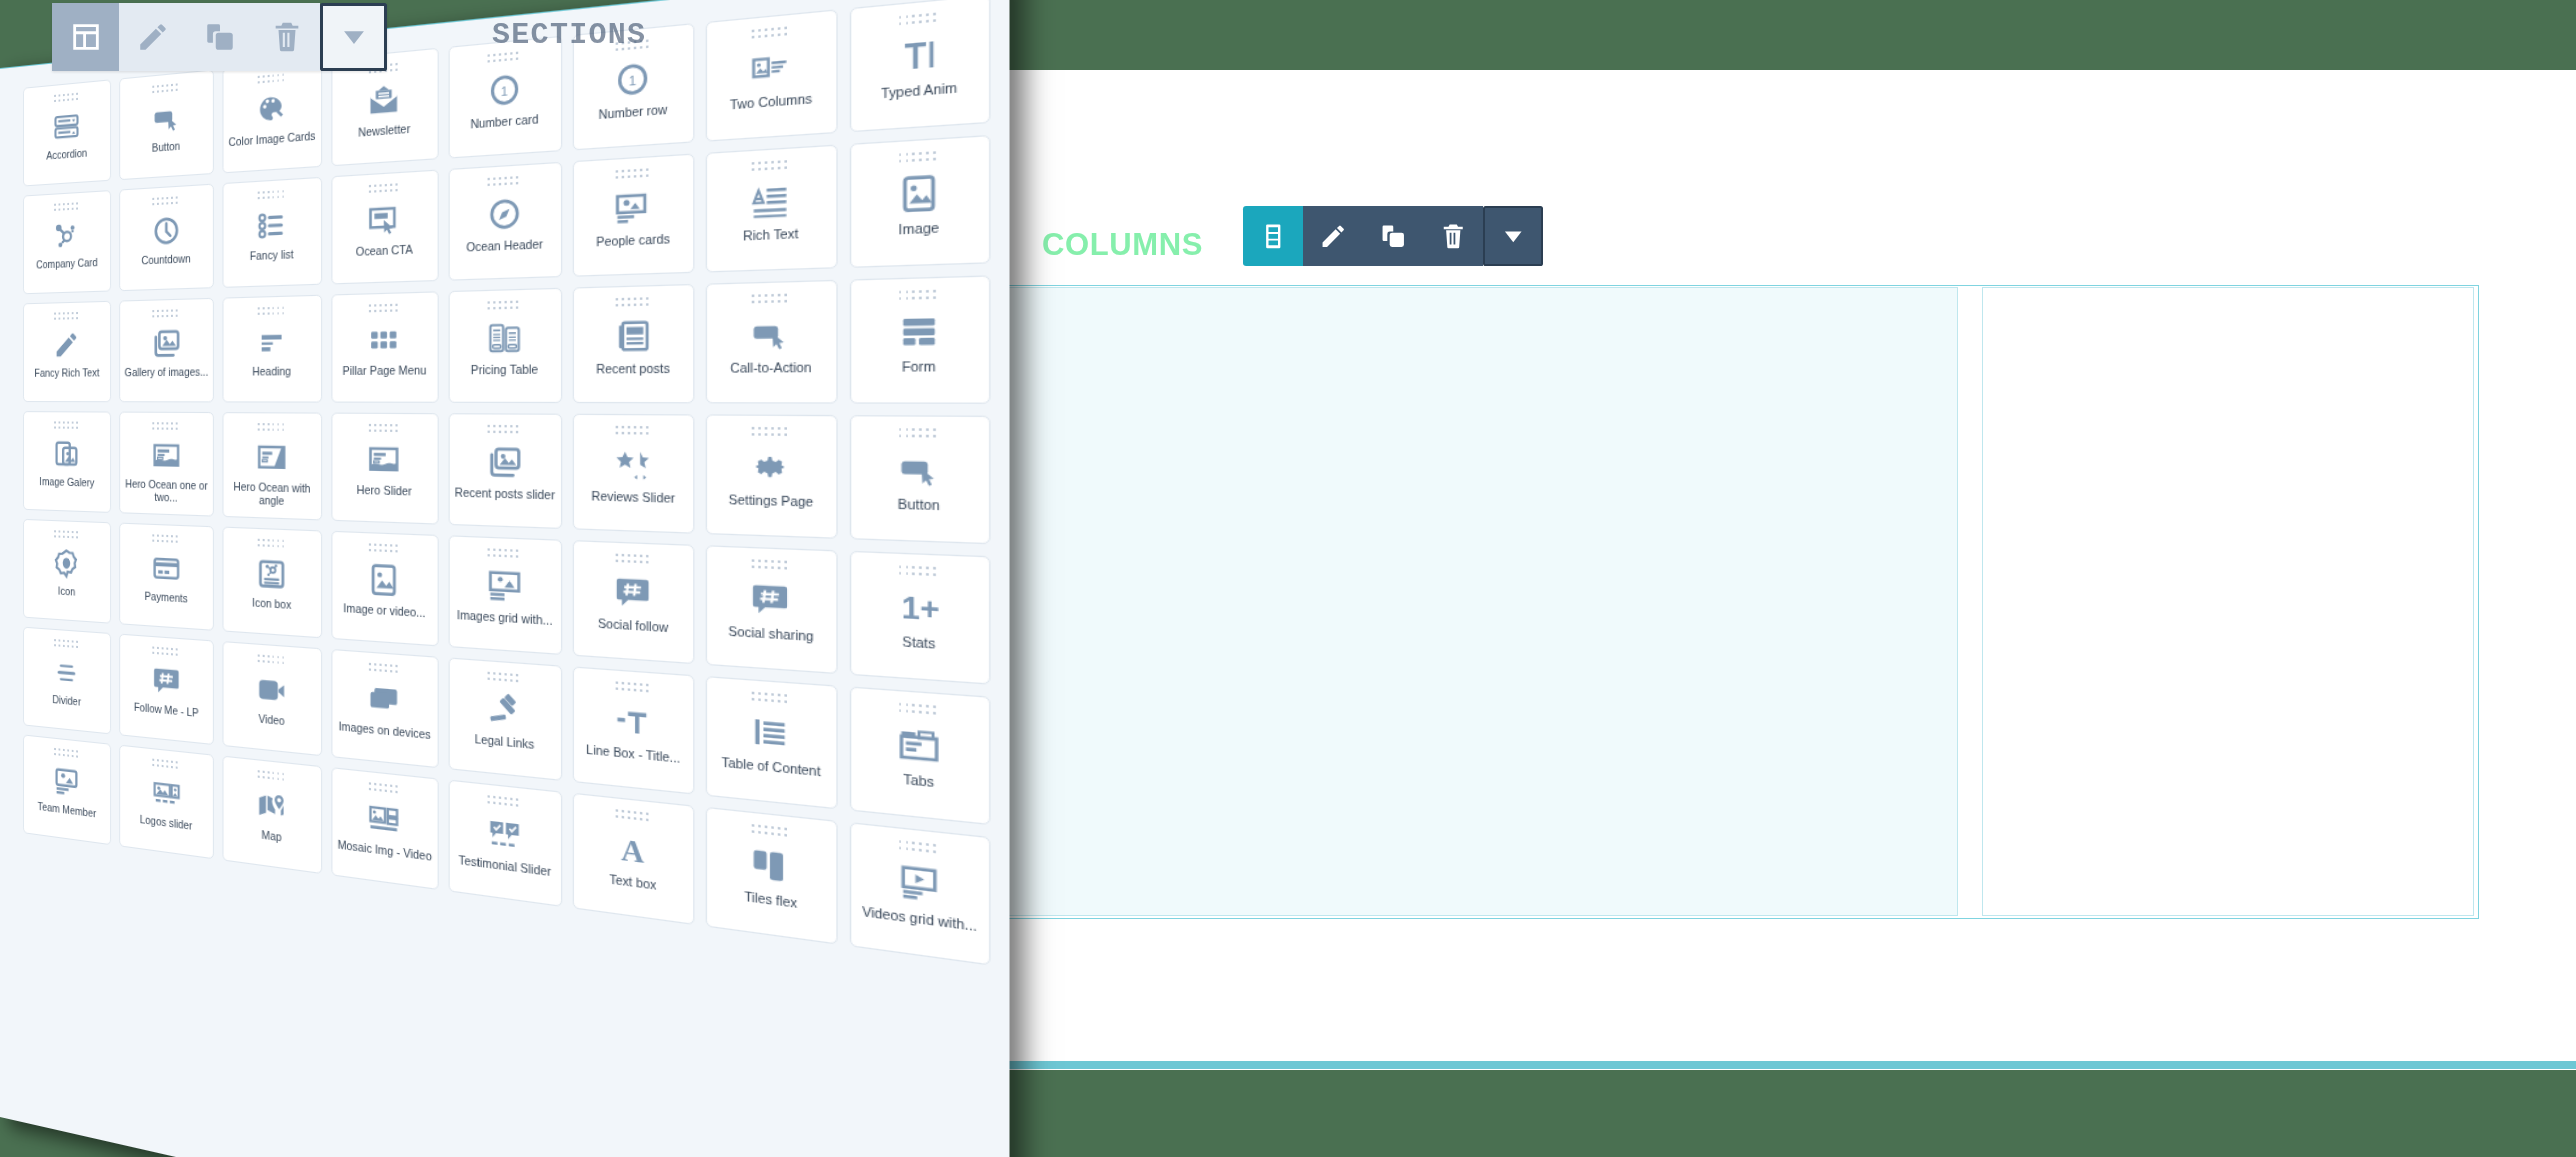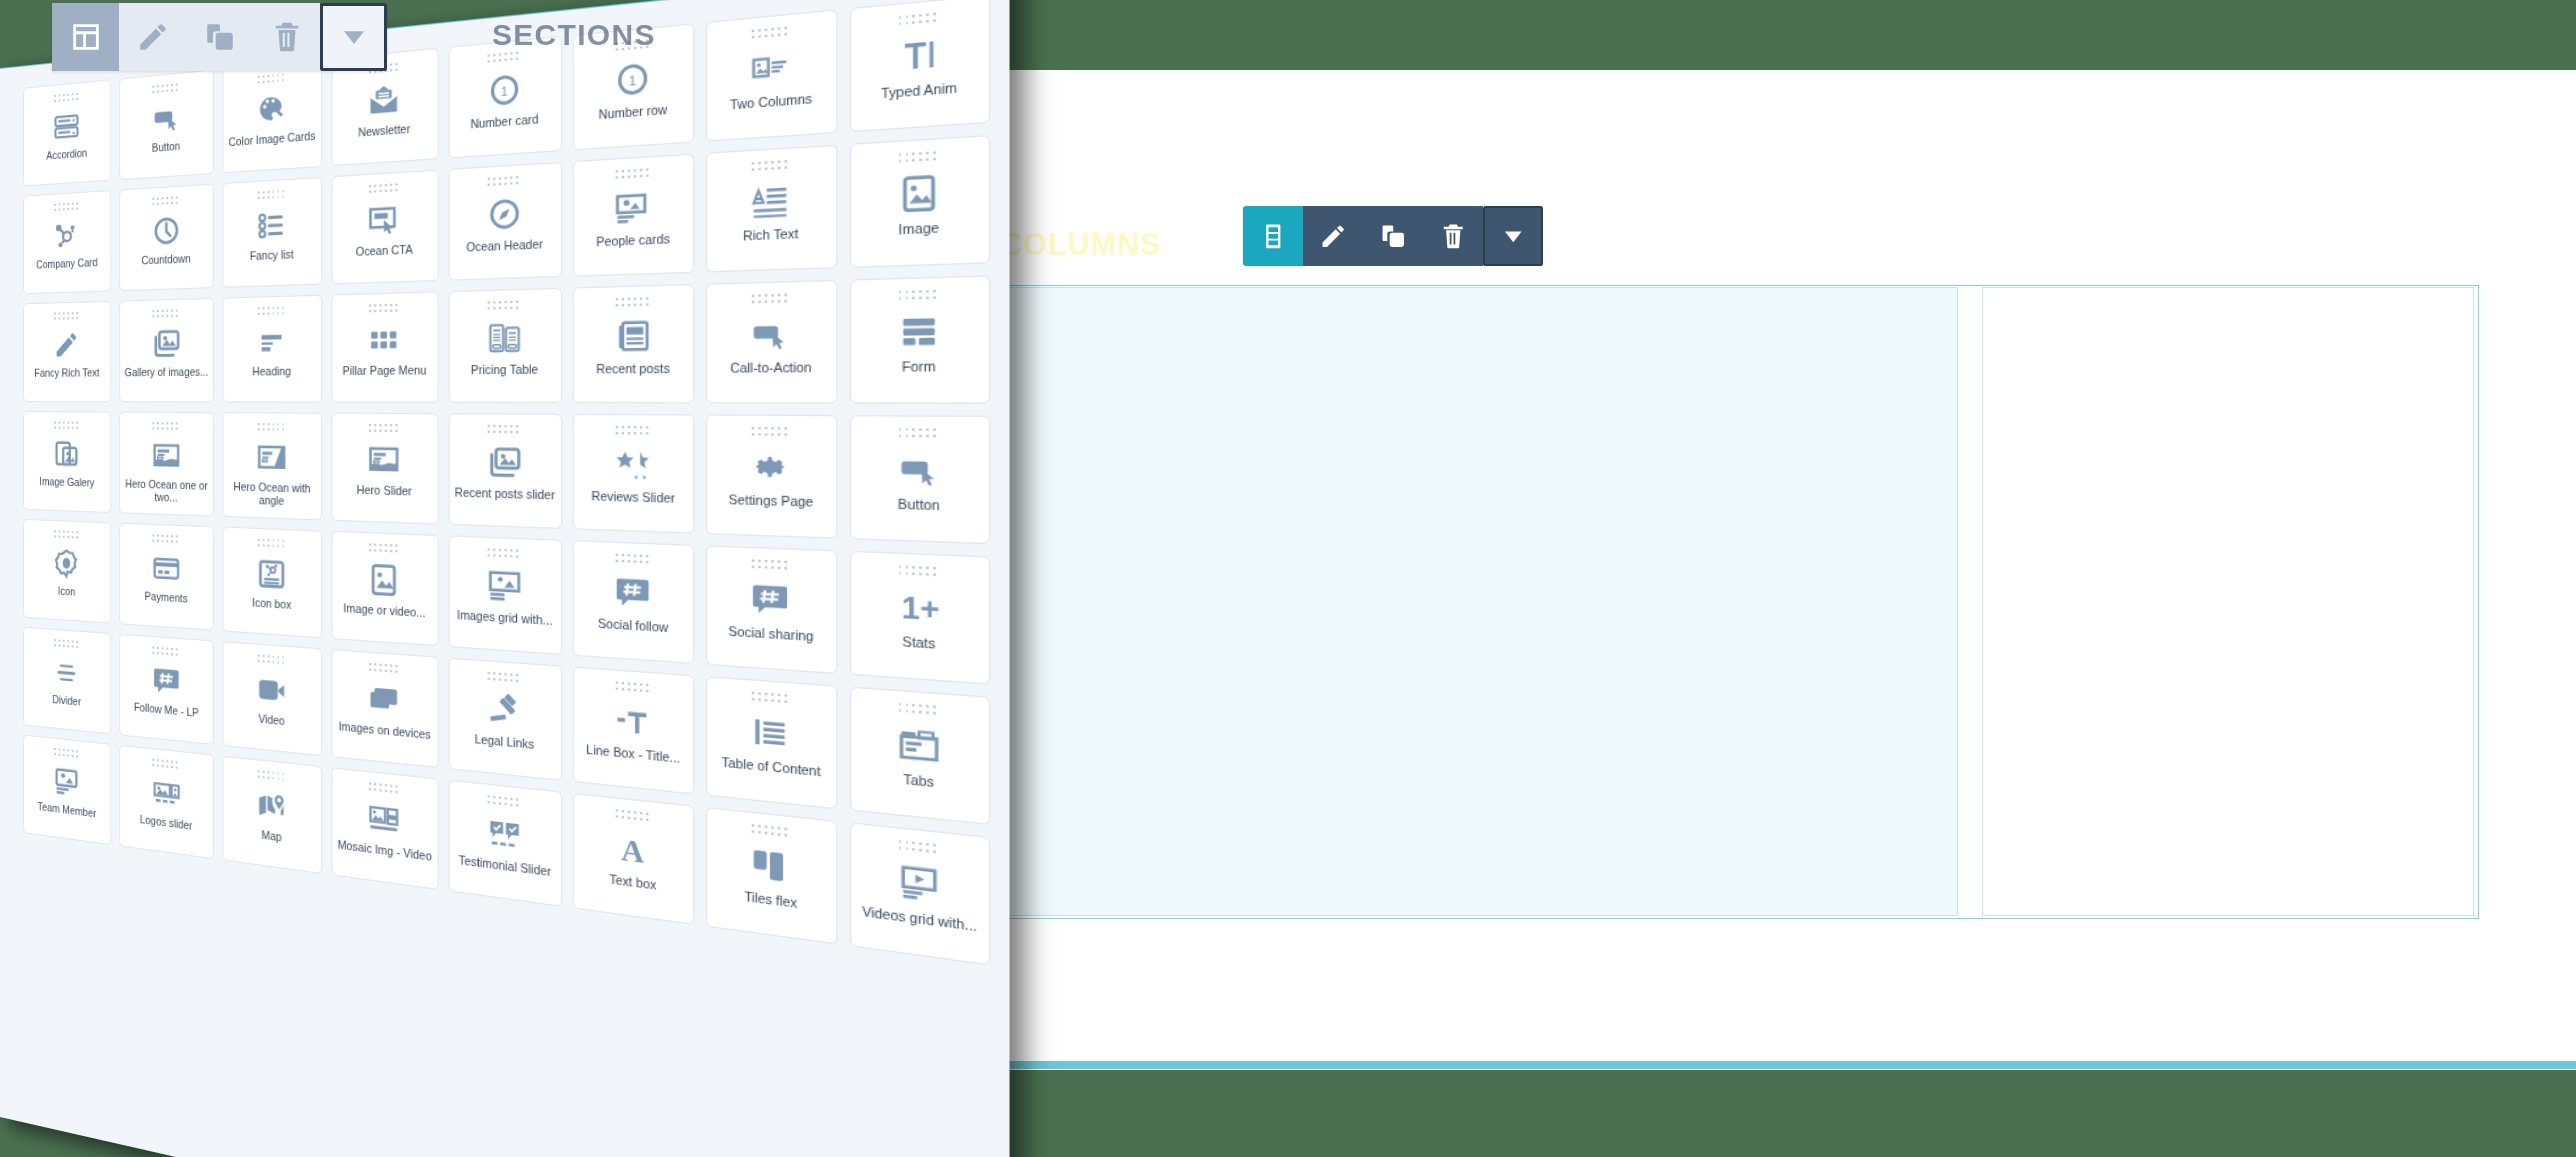--- a/index.html
+++ b/index.html
@@ -44,21 +44,21 @@
   #sections-toolbar .tb-btn svg { fill: #9fb0c4; }
 
   #sections-label {
     position: absolute;
     left: 492px; top: 18px;
     font-size: 30px; font-weight: 700;
     letter-spacing: 1.3px;
     color: #3c4f6b;
     opacity: .62;
     z-index: 60;
-    font-family: Liberation Sans, sans-serif;
+    font-family: Liberation Mono, monospace;
   }
 
   
   #widget-panel-wrap {
     position: absolute;
     left: 0px; top: 68px;
     width: 906px; height: 1049px;
     perspective: 971px;
     z-index: 50;
   }
@@ -113,24 +113,24 @@
     color: #3b4a5c;
     text-align: center;
     line-height: 1.15;
     padding: 0 3.2px;
     word-break: break-word;
   }
 
   
   #columns-label {
     position: absolute;
-    left: 1000px; top: 227px;
+    left: 1042px; top: 227px;
     font-size: 31px; font-weight: 700;
     letter-spacing: 0.6px;
-    color: #fef9c3;
+    color: #86efac;
     z-index: 40;
   }
   #columns-toolbar {
     position: absolute;
     left: 1243px; top: 206px;
     height: 60px;
     display: flex;
     z-index: 40;
     border-radius: 3.2px;
     overflow: visible;

